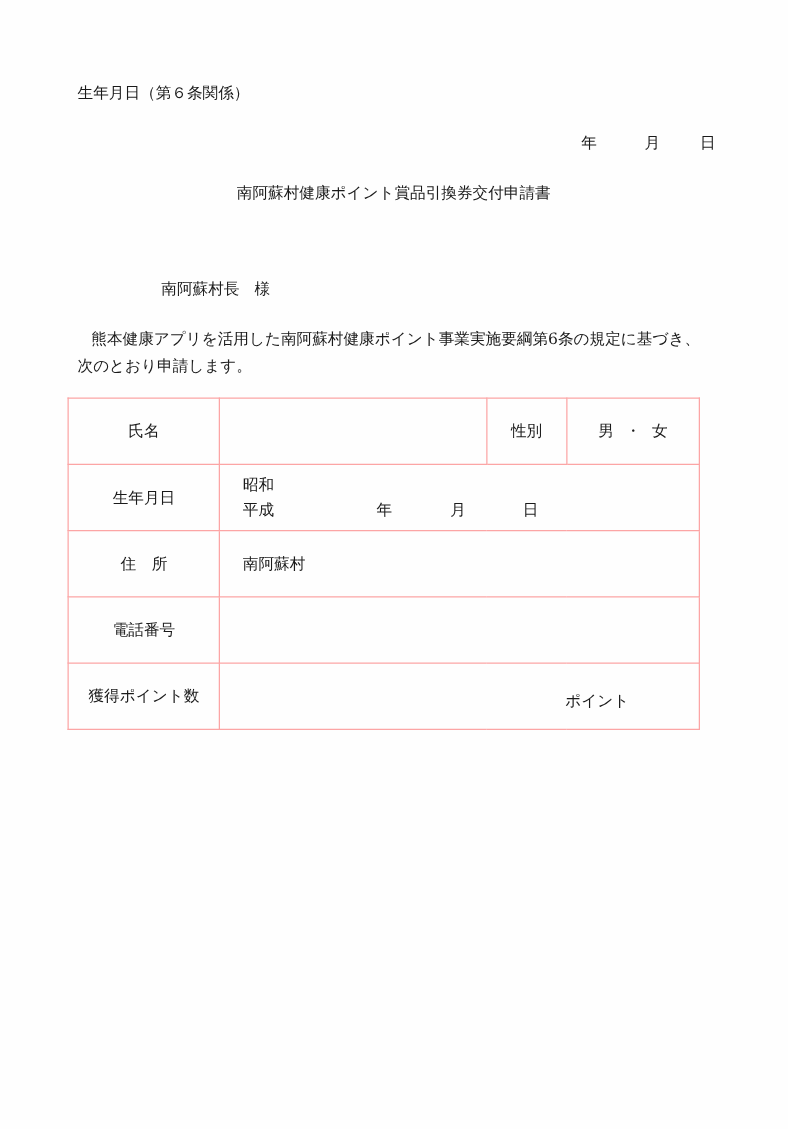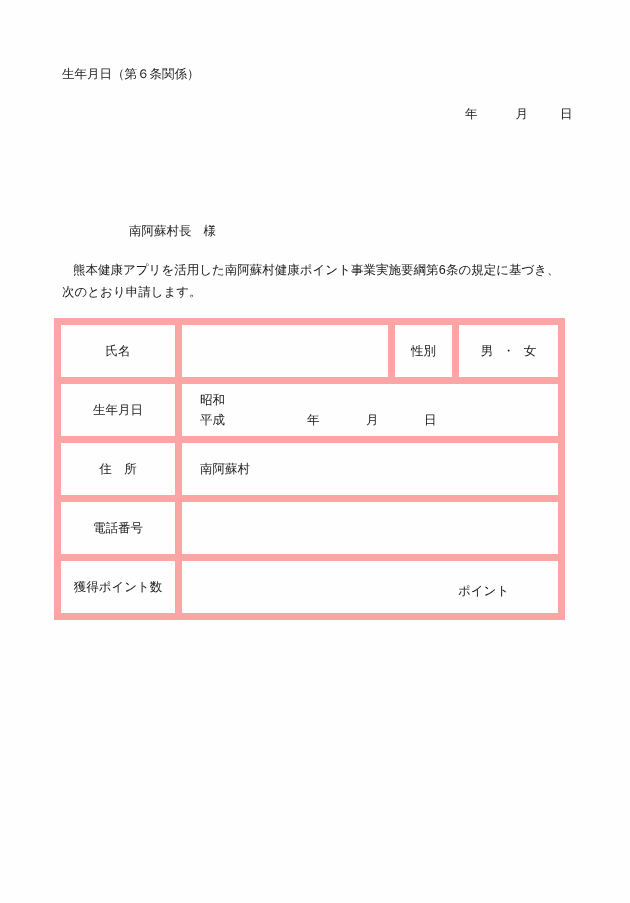--- a/index.html
+++ b/index.html
@@ -24,34 +24,34 @@
     }
     .abs { position: absolute; white-space: nowrap; }
     .form-ref { left: 62px; top: 66px; }
     .date-line { left: 465px; top: 106px; }
     .date-line span { display: inline-block; }
     .date-line .gap1 { width: 38px; }
     .date-line .gap2 { width: 32px; }
     .doc-title { left: 0; width: 630px; top: 146px; text-align: center; }
     .addressee { left: 90px; top: 223px; margin-left: 39px; }
     .addressee .sama { margin-left: 12px; }
-    .body-text { left: 62px; top: 260px; width: 510px; white-space: normal; line-height: 22px; font-family: Liberation Mono, monospace; }
+    .body-text { left: 62px; top: 260px; width: 510px; white-space: normal; line-height: 22px; }
     .body-text .line1 { display: block; padding-left: 11px; }
     .body-text .line2 { display: block; }
 
     table.form {
       position: absolute;
       left: 54px;
       top: 318px;
       border-collapse: collapse;
       width: 506px;
       table-layout: fixed;
     }
     table.form td {
-      border: 7px solid #fca5a5;
+      border: 1px solid #fca5a5;
       height: 52px;
       padding: 0;
       vertical-align: middle;
     }
     table.form td.label {
       text-align: center;
     }
     .col-label { width: 121px; }
     .col-value { width: 213px; }
     .col-sex-label { width: 64px; }
@@ -72,20 +72,21 @@
 <body>
 
 <div class="page">
 
   <div class="abs form-ref">生年月日（第６条関係）</div>
 
   <div class="abs date-line">
     <span>年</span><span class="gap1"></span><span>月</span><span class="gap2"></span><span>日</span>
   </div>
 
+  <div class="abs doc-title">南阿蘇村健康ポイント賞品引換券交付申請書</div>
 
   <div class="abs addressee">
     <span>南阿蘇村長</span><span class="sama">様</span>
   </div>
 
   <div class="abs body-text">
     <span class="line1">熊本健康アプリを活用した南阿蘇村健康ポイント事業実施要綱第6条の規定に基づき、</span>
     <span class="line2">次のとおり申請します。</span>
   </div>
 

